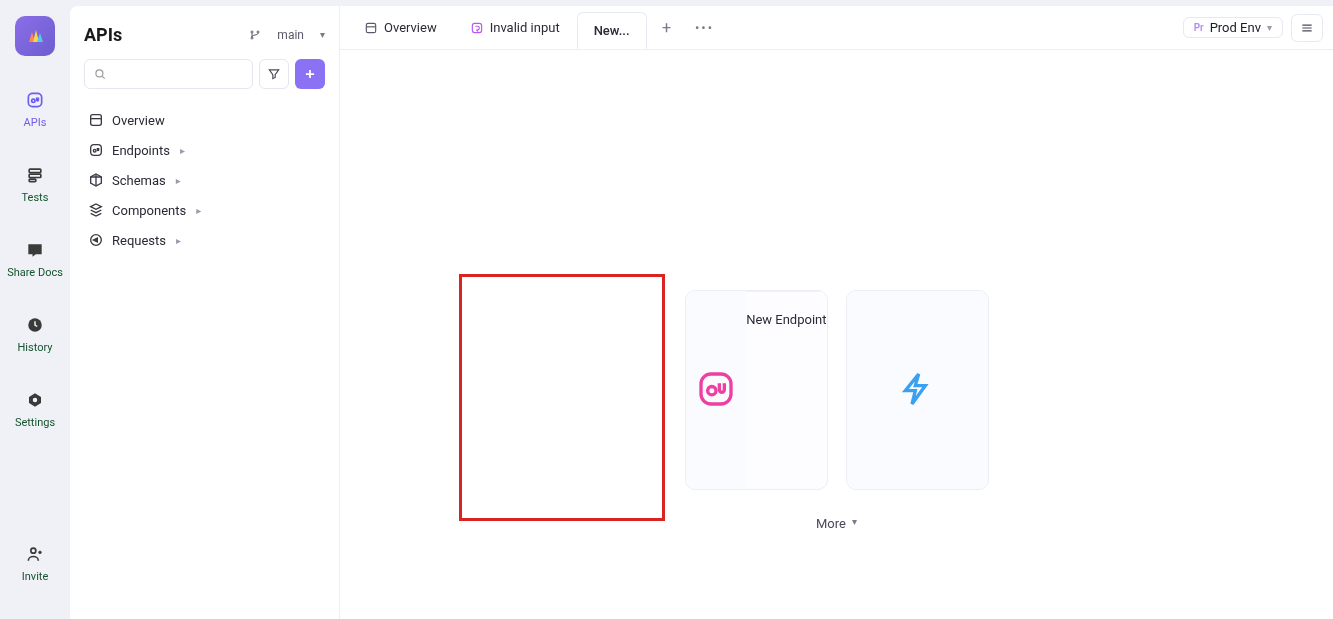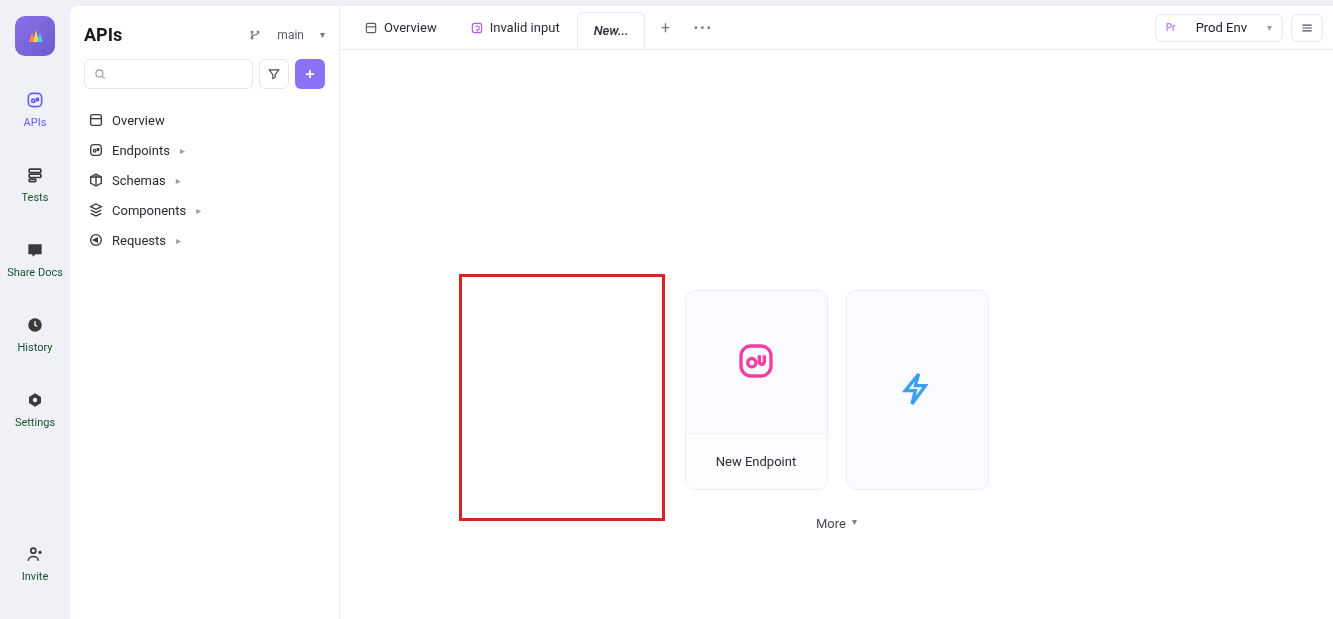--- a/index.html
+++ b/index.html
@@ -105,35 +105,35 @@
   .tab {
     display:flex; align-items:center; gap:6px; padding:0 16px;
     font-size:13px; color:#2b2b38; cursor:pointer; border-right:1px solid transparent;
     position:relative;
   }
   .tab .tab-icon-box { width:14px; height:14px; display:flex; align-items:center; justify-content:center; }
   .tab.invalid .tab-icon-box { color:#b85cef; }
   .tab.overview .tab-icon-box { color:#5a5a6a; }
   .tab.active {
     border:1px solid #e6e8f2; border-bottom-color:#fff; border-radius:6px 6px 0 0;
-    background:#fff; font-style:italic; font-weight:500;
+    background:#fff; font-weight:500;
     margin-top:6px;
   }
   .tab-add {
     display:flex; align-items:center; justify-content:center;
     width:40px; color:#7a7a8a; cursor:pointer; font-size:16px;
   }
   .tab-more {
     display:flex; align-items:center; justify-content:center;
     width:36px; color:#7a7a8a; cursor:pointer; letter-spacing:2px;
   }
   .tabs-spacer { flex:1; }
   .env-pill {
-    display:flex; align-items:center; gap:20px; align-self:center;
-    height:28px; border:1px solid #e6e8f2; border-radius:6px;
+    display:flex; align-items:center; gap:6px; align-self:center;
+    height:21px; border:1px solid #e6e8f2; border-radius:6px;
     padding:0 10px; font-size:13px; color:#1b1b25; cursor:pointer;
   }
   .env-pill .env-tag { font-size:10px; color:#b78cf0; font-weight:600; }
   .env-caret { font-size:10px; color:#9a9aac; }
   .hamburger {
     display:flex; align-items:center; justify-content:center;
     width:32px; height:28px; border:1px solid #e6e8f2; border-radius:6px;
     margin-left:8px; align-self:center; color:#4a4a5a; cursor:pointer;
   }
 
@@ -141,21 +141,21 @@
     flex:1; display:flex; flex-direction:column; align-items:center;
     padding-top:240px; background:#fff;
   }
   .highlight-box {
     position:absolute; border:3px solid #d92423; pointer-events:none;
     left:459px; top:274px; width:206px; height:247px;
   }
   .cards { display:flex; gap:18px; }
   .card {
     width:143px; height:200px; border:1px solid #eceef4; border-radius:10px;
-    background:#fdfdff; display:flex; flex-direction:column; cursor:pointer;
+    background:#fdfdff; display:flex; cursor:pointer;
     overflow:hidden;
   }
   .card-icon-area {
     flex:1; display:flex; align-items:center; justify-content:center;
     background:#fafbfe;
   }
   .card-label {
     height:56px; display:flex; align-items:center; justify-content:center;
     font-size:13px; color:#2b2b38; border-top:1px solid #f0f1f6; background:#fdfdff;
   }

